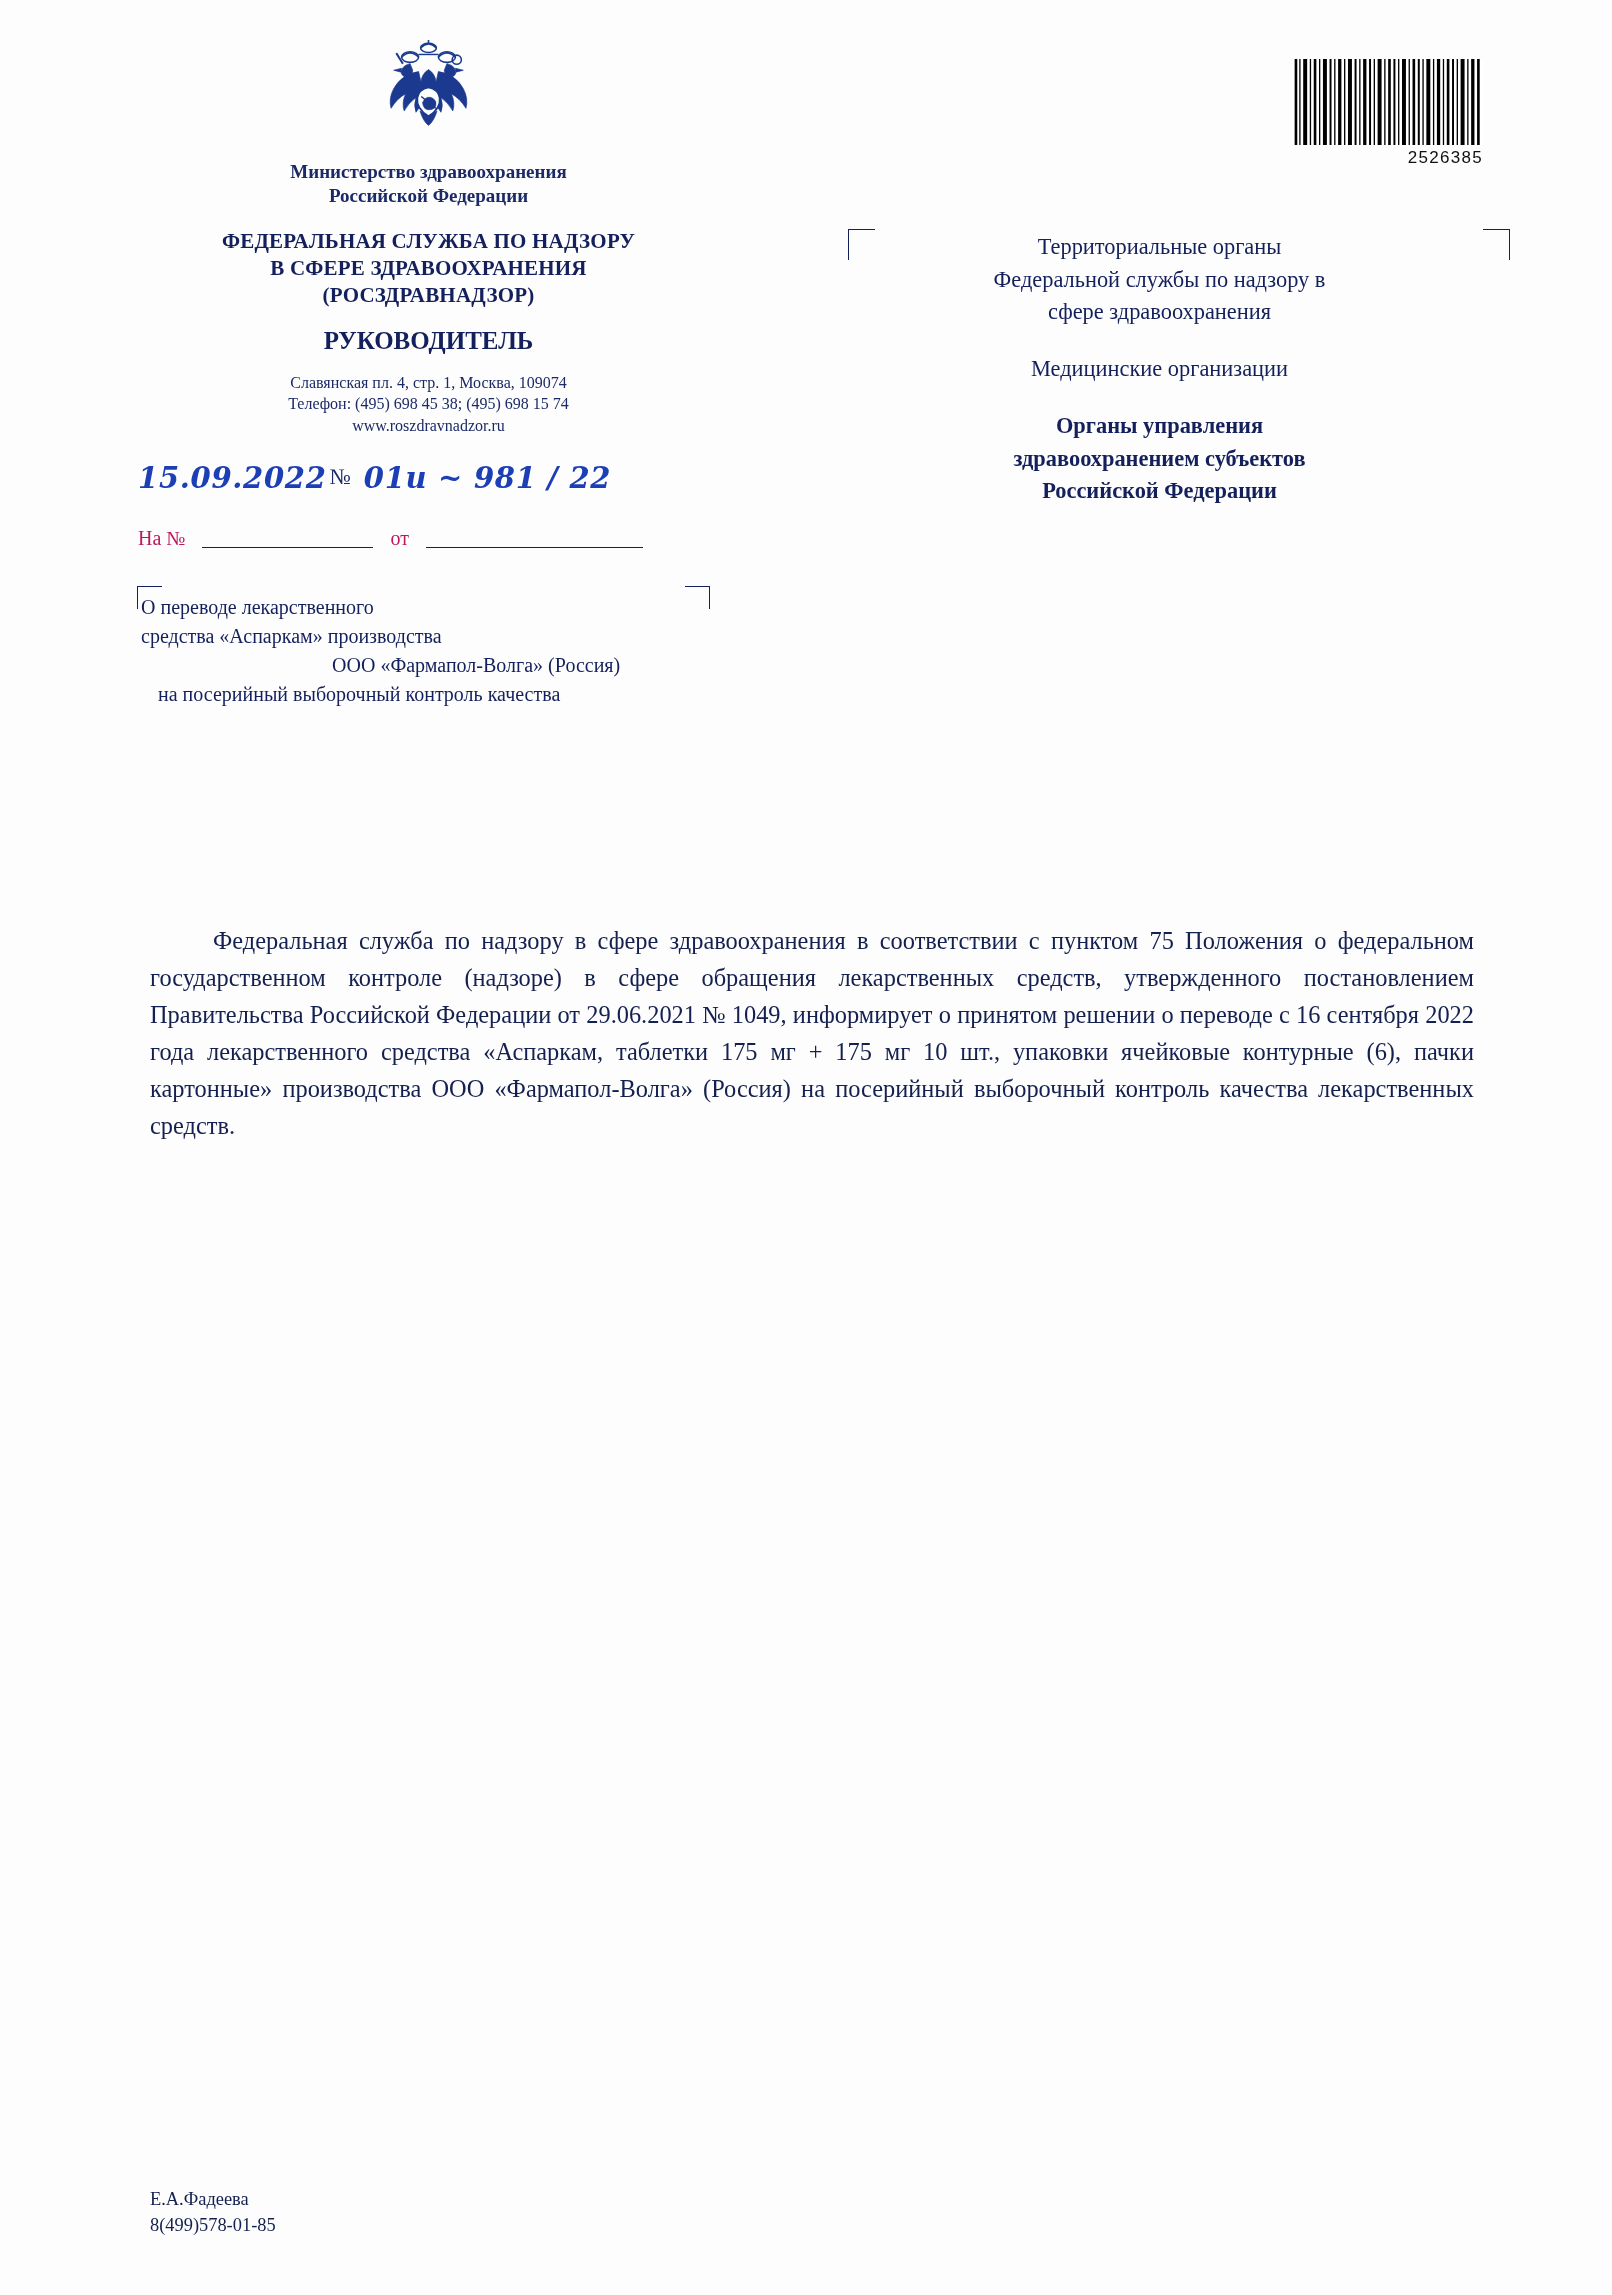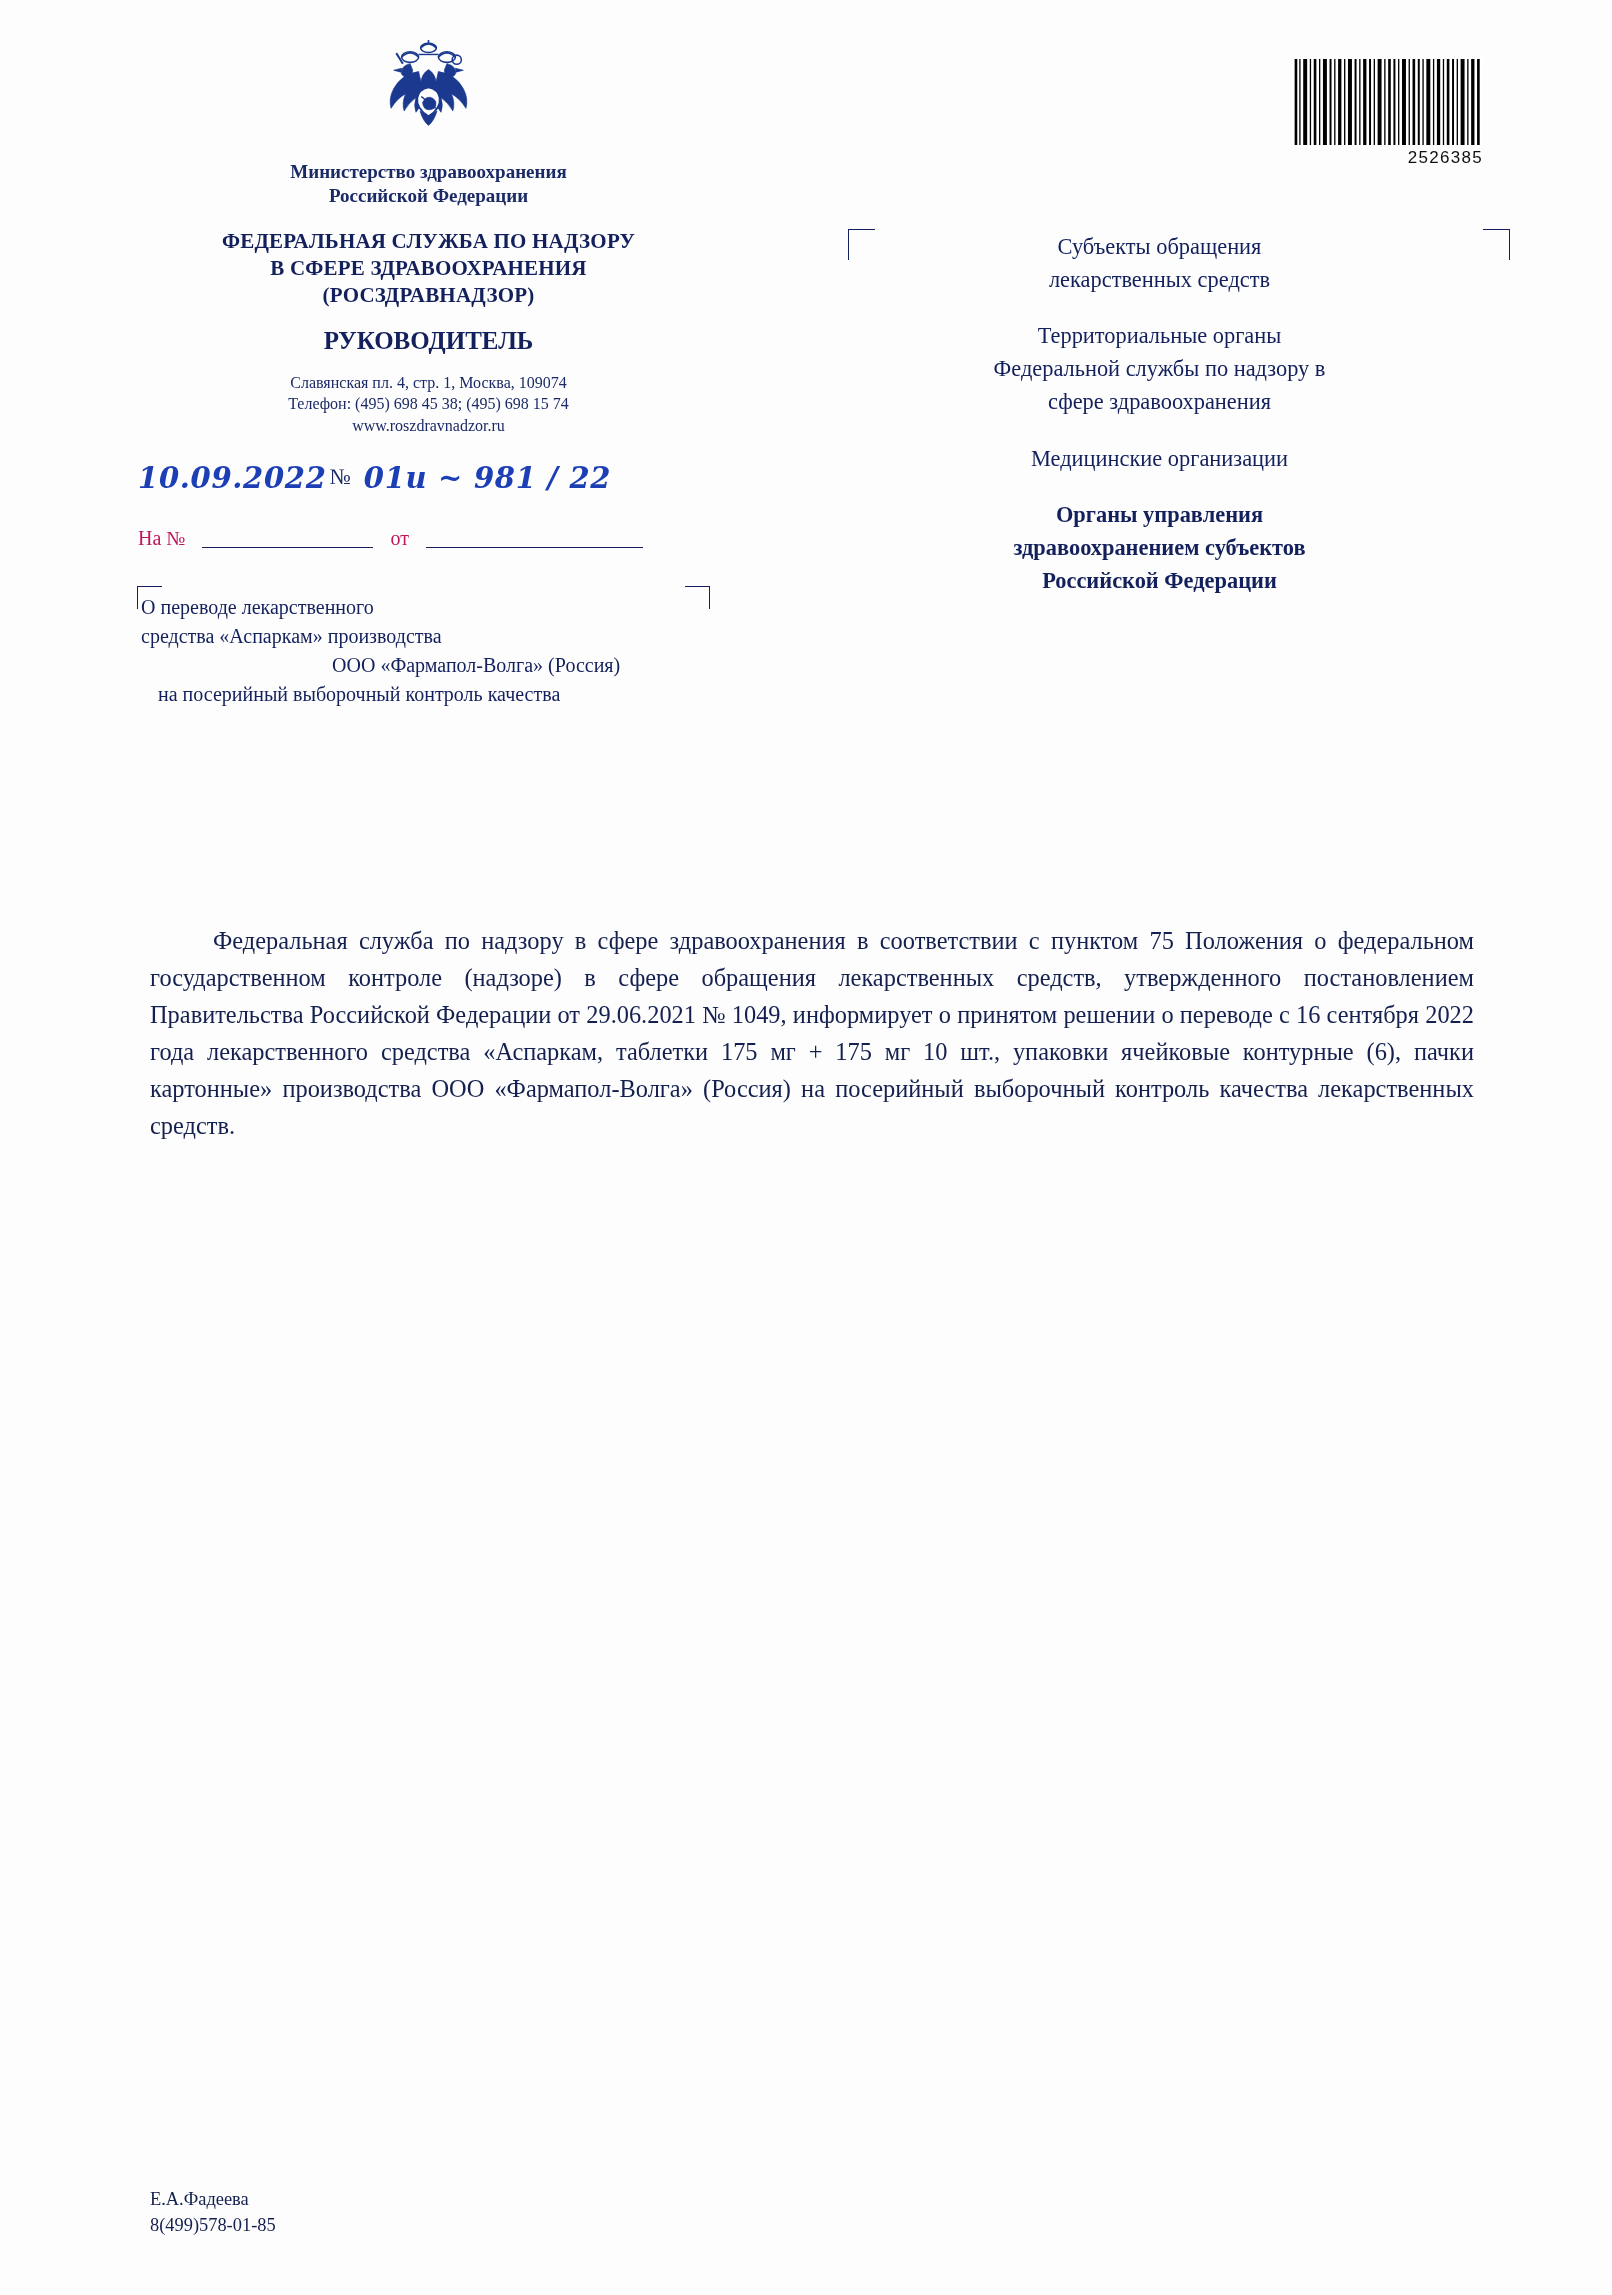--- a/index.html
+++ b/index.html
@@ -291,21 +291,21 @@
     <div class="chief">РУКОВОДИТЕЛЬ</div>
 
     <div class="address">
       <div>Славянская пл. 4, стр. 1, Москва, 109074</div>
       <div>Телефон: (495) 698 45 38; (495) 698 15 74</div>
       <div class="site">www.roszdravnadzor.ru</div>
     </div>
   </div>
 
   <div class="hand-line">
-    <span class="hand">10.09.2022</span>
+    <span class="hand">15.09.2022</span>
     <span class="hand-num">№</span>
     <span class="hand" style="margin-left:10.5px;">01и ~ 981 / 22</span>
   </div>
 
   <div class="reply-line">
     <span>На №</span>
     <span class="rule w1"></span>
     <span>от</span>
     <span class="rule w2"></span>
   </div>
@@ -362,22 +362,20 @@
         <rect x="272" y="0" width="5" height="130"></rect>
         <rect x="281" y="0" width="4" height="130"></rect>
       </g>
     </svg>
     <div class="barcode-num">2526385</div>
   </div>
 
   <div class="abracket l"></div>
   <div class="abracket r"></div>
   <div class="addressee">
-    <p style="white-space:pre-line;">Субъекты обращения
-лекарственных средств</p>
     <p style="white-space:pre-line;">Территориальные органы
 Федеральной службы по надзору в
 сфере здравоохранения</p>
     <p style="white-space:pre-line;">Медицинские организации</p>
     <p style="white-space:pre-line;">Органы управления
 здравоохранением субъектов
 Российской Федерации</p>
   </div>
 
   <div class="body-text">

